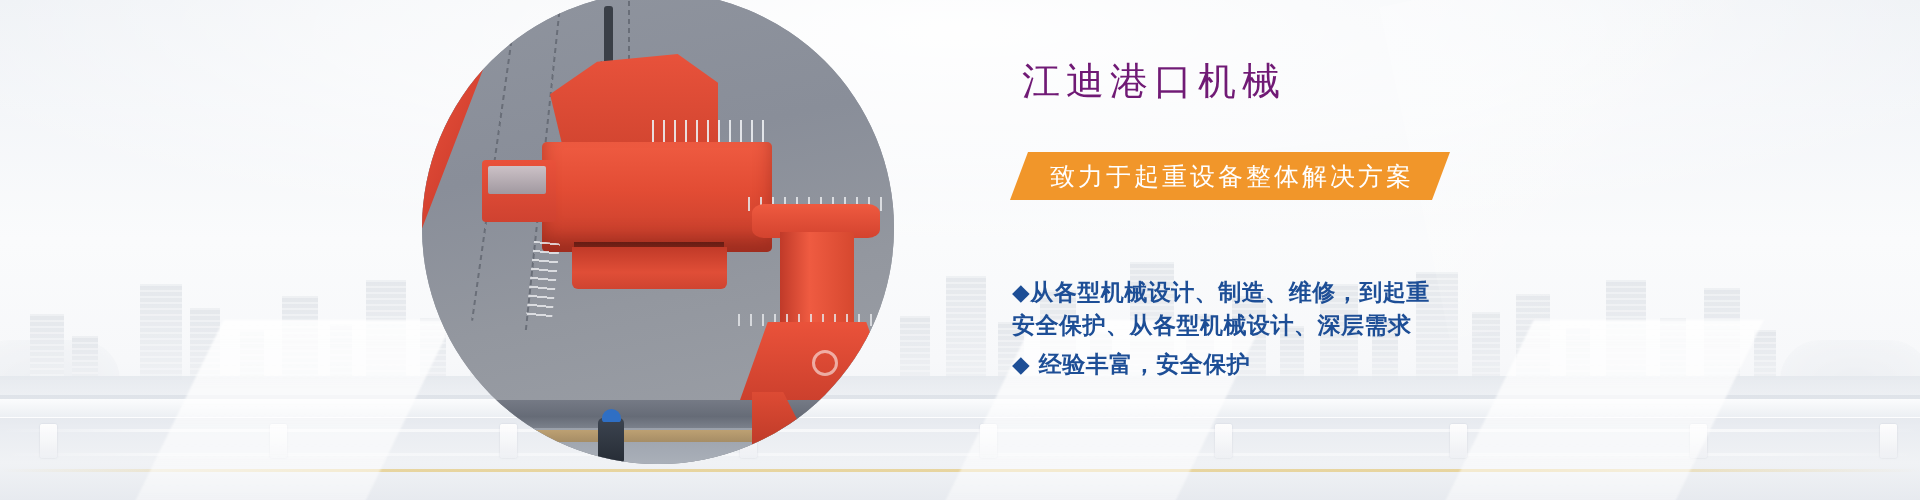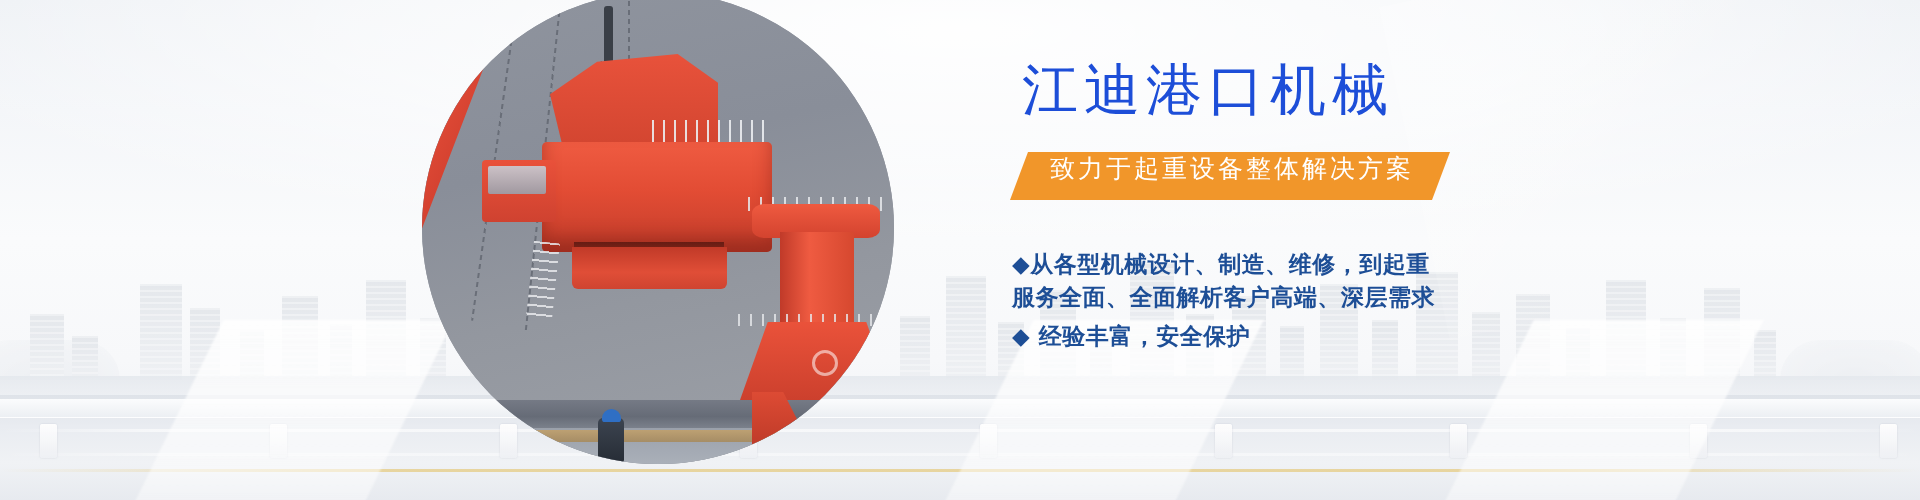--- a/index.html
+++ b/index.html
@@ -214,42 +214,43 @@
     position:absolute; left:390px; top:358px; width:26px; height:26px;
     border:3px solid rgba(255,255,255,.55); border-radius:50%;
   }
 
   
   .content{
     position:absolute; left:1010px; top:0; width:760px; height:500px;
   }
   .title{
     position:absolute; left:12px; top:62px;
-    font-size:56px; line-height:1; letter-spacing:6px;
-    color:#1d4ed8; font-weight:400; white-space:nowrap;
+    font-size:38px; line-height:1; letter-spacing:6px;
+    color:#701a75; font-weight:400; white-space:nowrap;
     font-family:"DejaVu Sans","Liberation Sans",sans-serif;
   }
 
   .ribbon{
     position:absolute; left:0px; top:152px;
     height:48px; padding:0 36px 0 40px;
     background:#f1962a;
-    display:flex; align-items:flex-start;
+    display:flex; align-items:center;
     clip-path:polygon(18px 0,100% 0,calc(100% - 18px) 100%,0 100%);
   }
   .ribbon-text{
     color:#ffffff; font-size:25px; letter-spacing:3px; white-space:nowrap;
     font-family:"DejaVu Sans","Liberation Sans",sans-serif; font-weight:400;
   }
 
   .feature{
     position:absolute; left:2px; color:#1d4e96;
     font-size:23px; font-weight:bold; letter-spacing:.5px;
     line-height:33px; white-space:nowrap;
     font-family:"DejaVu Sans","Liberation Sans",sans-serif;
+    margin-top:28px;
   }
   .feature-a{ top:248px; }
   .feature-b{ top:320px; }
 
   .cta{
     position:absolute; left:10px; top:388px;
     background:#2c66ae; color:#fff;
     padding:9px 23px; border-radius:4px;
     font-size:23px; letter-spacing:2px;
     font-family:"DejaVu Sans","Liberation Sans",sans-serif;
@@ -371,20 +372,20 @@
     <div class="glass"></div>
 
     <div class="title">江迪港口机械</div>
 
     <div class="ribbon">
       <span class="ribbon-text">致力于起重设备整体解决方案</span>
     </div>
 
     <div class="feature feature-a">
       <div>◆从各型机械设计、制造、维修，到起重</div>
-      <div>服务全面、全面解析客户高端、深层需求</div>
+      <div>安全保护、从各型机械设计、深层需求</div>
     </div>
 
     <div class="feature feature-b">◆ 经验丰富，安全保护</div>
 
   </div>
 
 </div>
 
 </body></html>

